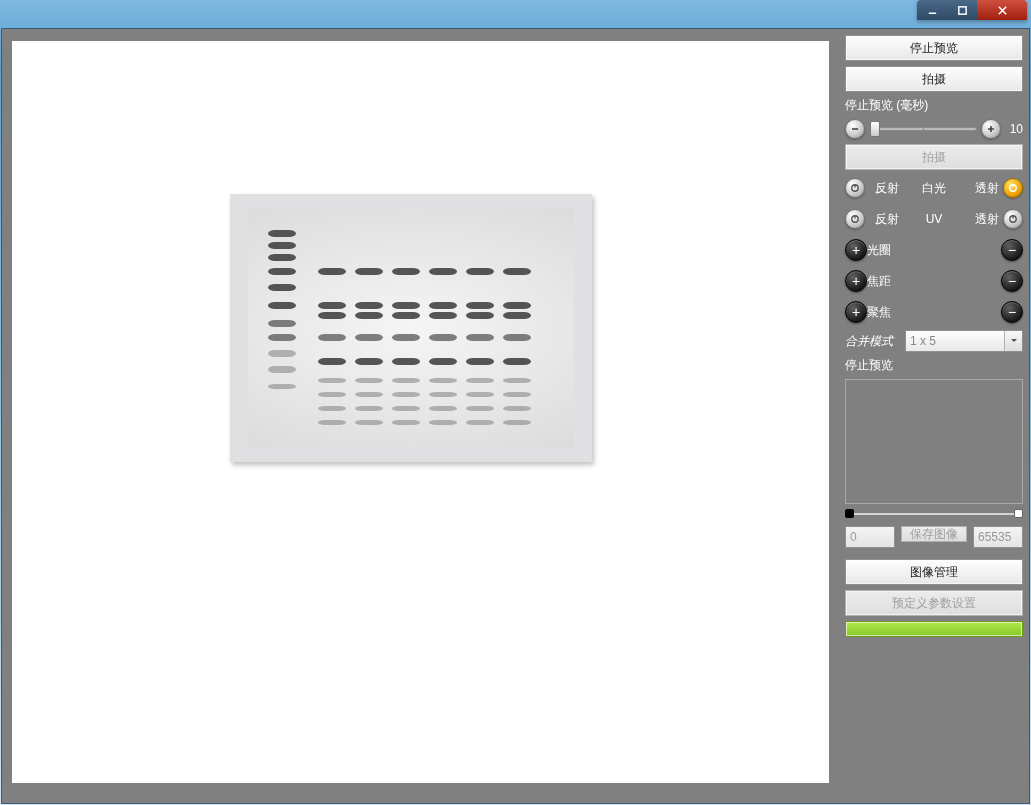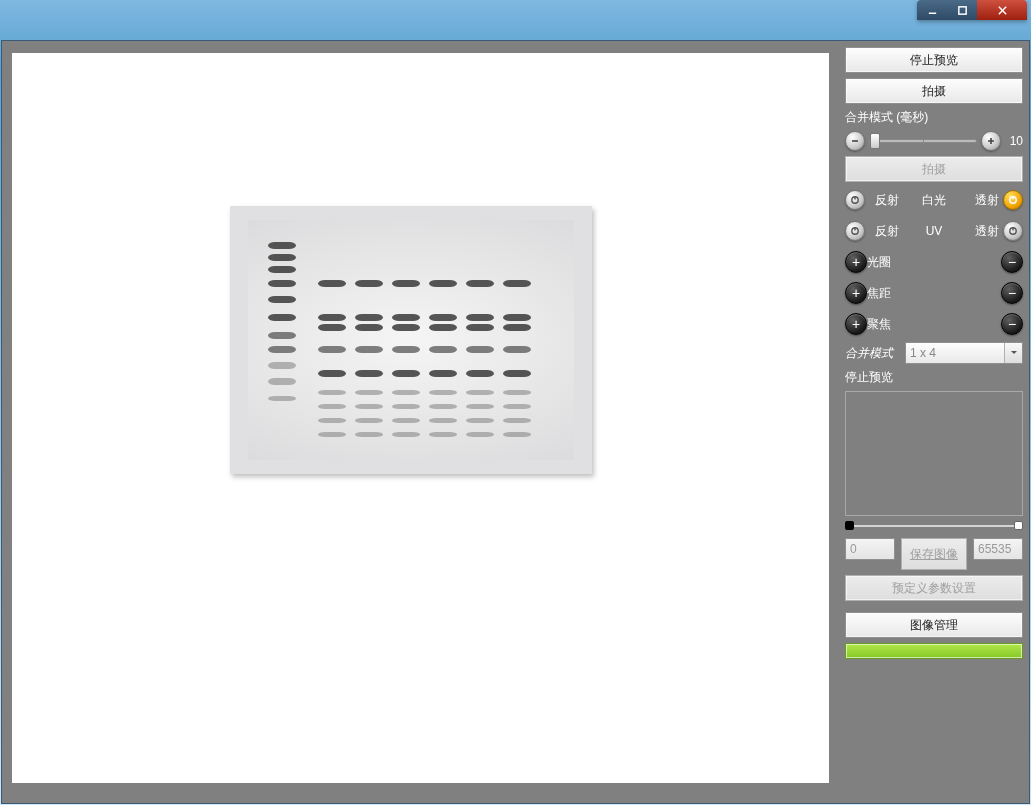--- a/index.html
+++ b/index.html
@@ -3,21 +3,21 @@
 <meta charset="utf-8">
 <style>
   * { box-sizing: border-box; margin: 0; padding: 0; font-family: "Microsoft YaHei", Arial, sans-serif; font-size: 12px; }
   body { width: 1031px; height: 805px; overflow: hidden; background: linear-gradient(to bottom, #7fb8e0 0%, #5aa3d0 8%, #d0e5f0 100%); display: flex; flex-direction: column; }
   .titlebar { height: 28px; display: flex; justify-content: flex-end; align-items: flex-start; padding-right: 4px; }
   .win-btns { display: flex; box-shadow: 0 2px 4px rgba(0,0,0,.3); }
   .win-btn { width: 30px; height: 20px; display: flex; align-items: center; justify-content: center; background: linear-gradient(#4a6a88, #2e4a66); color: #fff; cursor: pointer; }
   .win-btn.close { width: 50px; background: linear-gradient(#d05040, #a02010); border-top-right-radius: 4px; }
   .win-btn.min { border-top-left-radius: 4px; }
   .win-btn svg { width: 11px; height: 11px; fill: none; stroke: #fff; stroke-width: 1.6; }
-  .window { flex: 1; margin: 12px 1px 1px 1px; background: #fff; border: 1px solid #3a5a7a; display: flex; }
+  .window { flex: 1; margin: 0 1px 1px 1px; background: #fff; border: 1px solid #3a5a7a; display: flex; }
   .canvas-area { flex: 1; background: #808080; position: relative; padding: 12px 10px 20px 10px; display: flex; }
   .canvas { background: #fff; flex:1; position: relative; }
   .gel-container { position:absolute; top:153px; left:218px; width:362px; height:268px; background:#e0e0e2; box-shadow: 2px 3px 5px rgba(0,0,0,.25); overflow:hidden; }
   .gel-inner { position:absolute; top:14px; left:18px; right:18px; bottom:14px; background: radial-gradient(ellipse 140% 100% at 50% 50%, #f5f5f5 0%, #d8d8da 70%, #c5c5c8 100%); }
   .lane { position:absolute; top:0; bottom:0; width:28px; }
   .band { position:absolute; left:0; right:0; height:7px; background:#3a3a3a; border-radius:50%/100%; opacity:.85; }
   .band.light { background:#888; opacity:.6; }
   .band.med { background:#555; opacity:.75; }
 
   .sidebar { width: 190px; background: #808080; padding: 6px 6px 8px 6px; display: flex; flex-direction: column; gap: 5px; }
@@ -45,21 +45,21 @@
 
   .kv-row { display:flex; align-items:center; gap:6px; color:#fff; }
   .kv-row .k { width:54px;font-style:italic; }
   .combo { flex:1; height:22px; display:flex; align-items:center; background:linear-gradient(#fdfdfd,#e9e9e9); border:1px solid #8f8f8f; color:#888; padding:0 4px; position:relative; }
   .combo .arrow { position:absolute; right:0; top:0; bottom:0; width:18px; border-left:1px solid #b0b0b0; display:flex; align-items:center; justify-content:center; background:linear-gradient(#f8f8f8,#dedede); }
   .combo .arrow svg { width:8px; height:8px; fill:#555; }
 
   .histo-box { height:125px; background:#808080; border:1px solid #a8a8a8; }
   .range-row { display:flex; gap:6px; }
   .small-input { width:50px; height:22px; background:linear-gradient(#f4f4f4,#e4e4e4); border:1px solid #8f8f8f; color:#999; padding:0 4px; display:flex; align-items:center; }
-  .save-btn { flex:1; height:32px; background:linear-gradient(#ececec,#dedede); border:1px solid #b0b0b0; color:#a0a0a0; display:flex; align-items:center; justify-content:center;text-decoration:underline; }
+  .save-btn { flex:1; height:16px; background:linear-gradient(#ececec,#dedede); border:1px solid #b0b0b0; color:#a0a0a0; display:flex; align-items:center; justify-content:center; }
   .range-track { height:10px; position:relative; margin:0 0 2px 0; }
   .range-track .line { position:absolute; left:4px; right:4px; top:4px; height:2px; background:#d4d4d4; }
   .range-thumb { position:absolute; width:9px; height:9px; background:#000; top:0; border-radius:2px; }
   .range-thumb.left { left:0; }
   .range-thumb.right { right:0; background:#fff; border:1px solid #666; }
 </style>
 </head>
 <body>
 
 <div class="titlebar">
@@ -168,21 +168,21 @@
           </div>
         </div>
       </div>
     </div>
   </div>
 
   <div class="sidebar">
     <div class="btn wide">停止预览</div>
     <div class="btn wide">拍摄</div>
 
-    <div class="label-row">合并模式 (毫秒)</div>
+    <div class="label-row">停止预览 (毫秒)</div>
     <div class="slider-row">
       <div class="circ">
           <svg viewBox="0 0 10 10">
             <path d="M2 5h6" stroke="#444" stroke-width="1.6"></path>
           </svg>
         </div>
       <div class="slider-track">
           <div class="slider-tick"></div>
           <div class="slider-thumb"></div>
         </div>
@@ -244,21 +244,21 @@
     </div>
     <div class="adj-row">
       <div class="pm">+</div>
       <span class="albl">聚焦</span>
       <div class="pm">−</div>
     </div>
 
     <div class="kv-row">
       <span class="k">合并模式</span>
       <div class="combo">
-        <span>1 x 4</span>
+        <span>1 x 5</span>
         <span class="arrow">
             <svg viewBox="0 0 8 8">
               <path d="M1 2l3 3 3-3z"></path>
             </svg>
           </span>
       </div>
     </div>
 
     <div class="label-row">停止预览</div>
     <div class="histo-box"></div>
@@ -266,19 +266,19 @@
       <div class="line"></div>
       <div class="range-thumb left"></div>
       <div class="range-thumb right"></div>
     </div>
     <div class="range-row">
       <div class="small-input">0</div>
       <div class="save-btn">保存图像</div>
       <div class="small-input">65535</div>
     </div>
 
+    <div class="btn wide" style="margin-top:6px">图像管理</div>
+
     <div class="btn wide disabled">预定义参数设置</div>
-
-    <div class="btn wide" style="margin-top:6px">图像管理</div>
     <div class="btn wide green"></div>
 
   </div>
 </div>
 
 </body></html>

